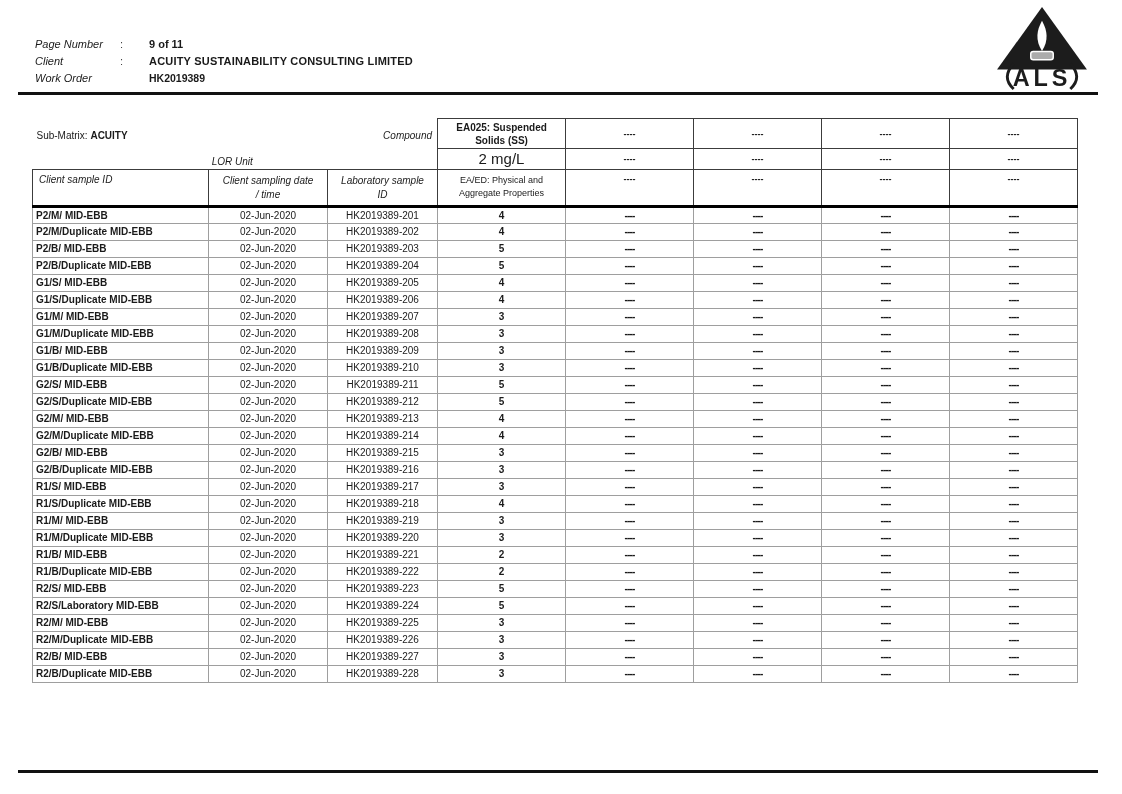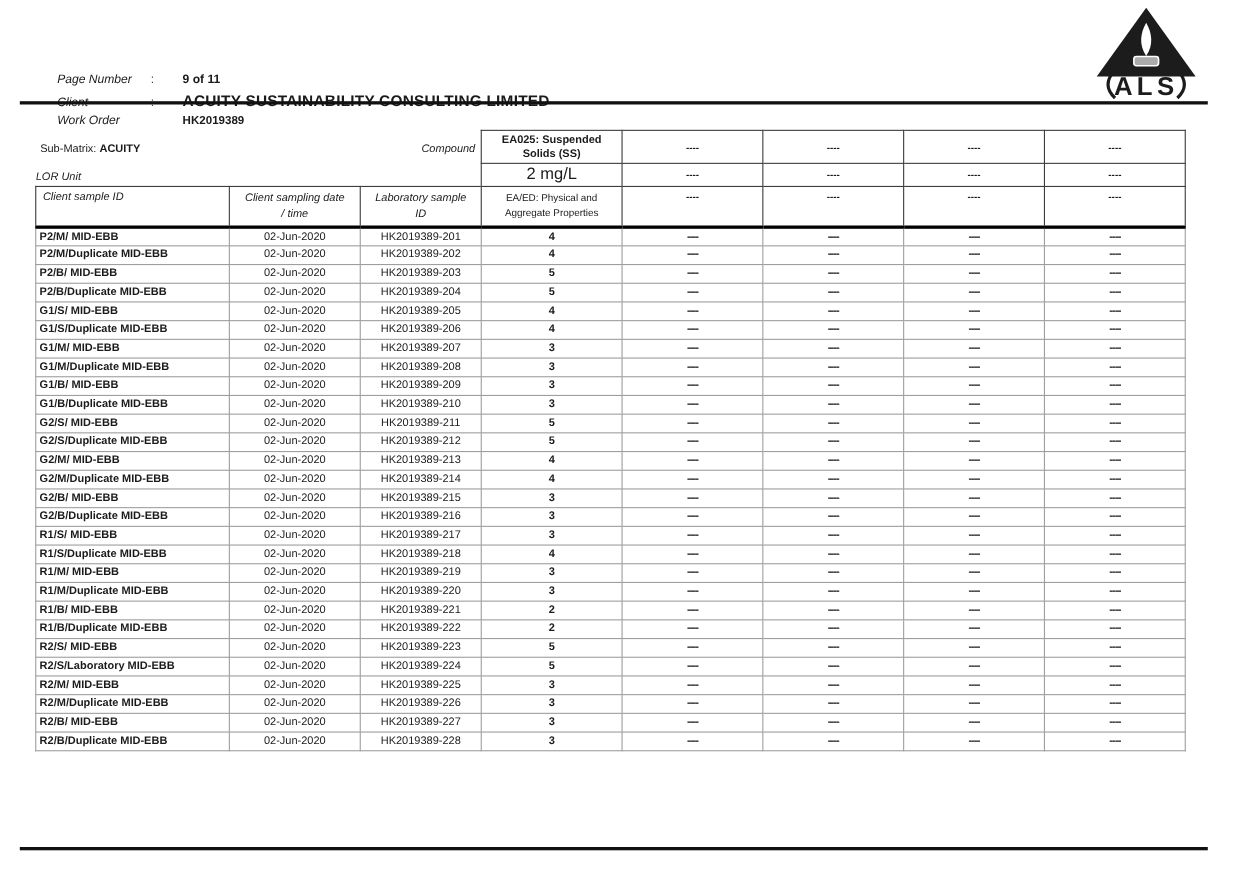--- a/index.html
+++ b/index.html
@@ -11,47 +11,47 @@
   html,body{margin:0;padding:0;background:#ffffff;}
   .page{
     position:relative;
     width:1122px;height:794px;
     background:#fff;
     font-family:"Liberation Sans","DejaVu Sans",sans-serif;
     color:var(--text);
     overflow:hidden;
   }
   
-  .hdr{position:absolute;left:52px;top:38px;margin-top:28px;}
+  .hdr{position:absolute;left:35px;top:38px;}
   .hdr-row{display:flex;align-items:baseline;margin-bottom:5px;}
   .hdr-label{font-style:italic;font-size:11px;width:85px;}
   .hdr-sep{width:12px;font-size:11px;color:#444;}
   .hdr-val{font-weight:bold;padding-left:17px;}
   .v-page{font-size:11px;}
-  .v-client{font-size:14px;letter-spacing:.2px;}
+  .v-client{font-size:11px;letter-spacing:.2px;}
   .v-wo{font-size:10.5px;}
   .logo{position:absolute;left:992px;top:5px;width:100px;height:86px;}
   .rule-top{position:absolute;left:18px;top:92px;width:1080px;height:3px;background:var(--rule);}
   .rule-bottom{position:absolute;left:18px;top:770px;width:1080px;height:3px;background:var(--rule);}
 
   
   .tbl-wrap{position:absolute;left:32px;top:118px;width:1045px;}
   table.results{border-collapse:collapse;table-layout:fixed;width:1045px;}
   table.results td{overflow:hidden;}
 
   
   tr.row-compound{height:30px;}
   tr.row-lor{height:20px;}
   tr.row-colhead{height:37px;}
   td.nob{border:none;background:#fff;}
   .submatrix-line{display:flex;justify-content:space-between;align-items:flex-start;padding:3px 4px 0 3px;}
   .submatrix{font-size:10px;}
   .submatrix b{font-weight:bold;}
   .lbl-italic{font-style:italic;font-size:10px;}
-  .right-lbl{text-align:left;padding:2px 5px 0 0;vertical-align:top;}
+  .right-lbl{text-align:center;padding:2px 5px 0 0;vertical-align:top;}
 
   td.hcell{border:1px solid var(--grid-dark);text-align:center;vertical-align:middle;}
   td.analyte-name{font-weight:bold;font-size:10px;line-height:13px;}
   td.lor-cell{font-size:15px;}
   td.dash-h{font-size:9px;font-weight:bold;letter-spacing:0;}
   tr.row-compound td.hcell, tr.row-lor td.hcell{vertical-align:middle;}
 
   tr.row-colhead td{border:1px solid var(--grid-dark);border-bottom:3px solid #000;vertical-align:top;padding-top:4px;}
   td.ch-client{text-align:left;padding-left:6px;font-style:italic;font-size:10px;}
   td.ch-center{text-align:center;font-style:italic;font-size:10px;line-height:14px;}

